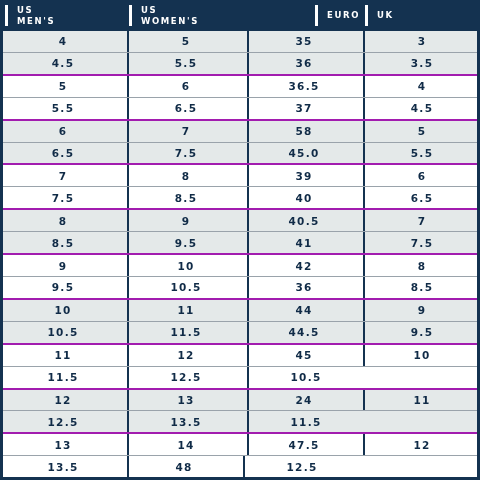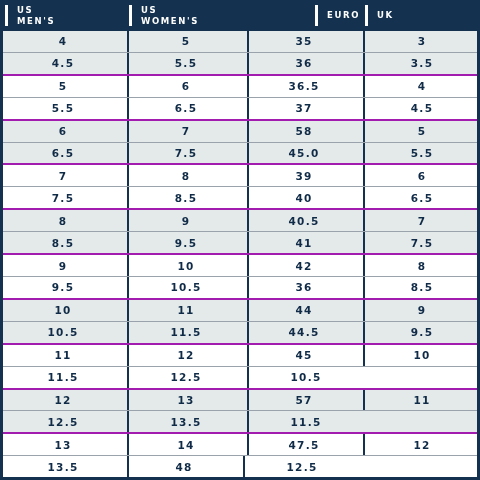--- a/index.html
+++ b/index.html
@@ -355,21 +355,21 @@
         </div>
       </div>
       <div class="chart-row shade-gray rule-thin">
         <div class="chart-cell col-0">
           <span class="cell-text">12</span>
         </div>
         <div class="chart-cell col-1">
           <span class="cell-text">13</span>
         </div>
         <div class="chart-cell col-2">
-          <span class="cell-text">57</span>
+          <span class="cell-text">24</span>
         </div>
         <div class="chart-cell col-3">
           <span class="cell-text">11</span>
         </div>
       </div>
       <div class="chart-row shade-gray rule-thick">
         <div class="chart-cell col-0">
           <span class="cell-text">12.5</span>
         </div>
         <div class="chart-cell col-1">

